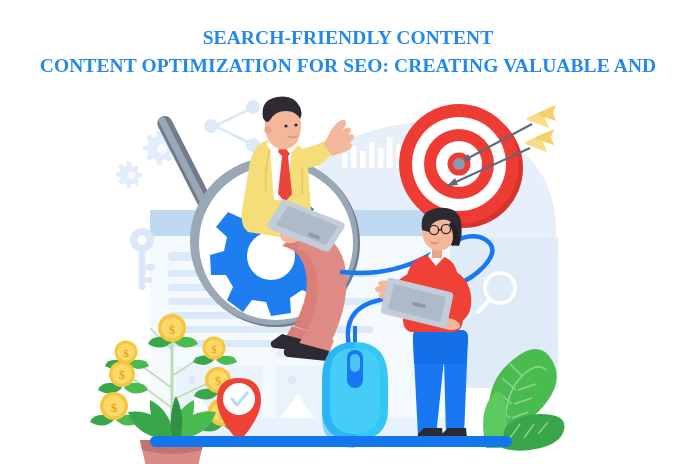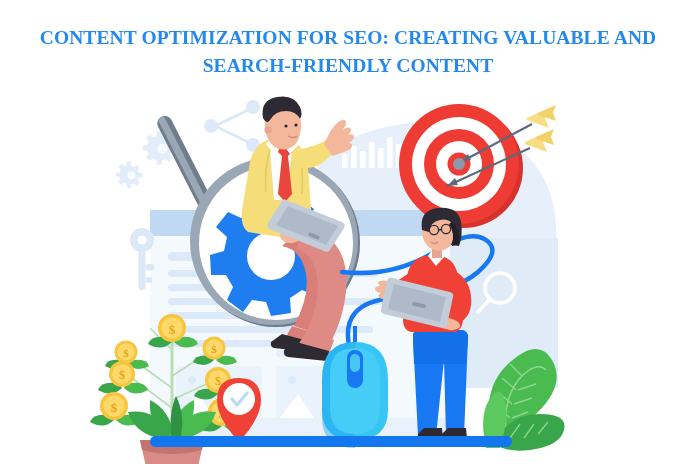--- a/index.html
+++ b/index.html
@@ -26,22 +26,22 @@
   
   #illustration{position:absolute;left:0;top:88px;width:696px;height:376px;}
   #illustration svg{display:block;width:696px;height:376px;}
 </style>
 </head>
 <body>
 
 <div id="page">
 
   <div id="title-block">
+    <span class="line">SEARCH-FRIENDLY CONTENT</span>
     <span class="line">CONTENT OPTIMIZATION FOR SEO: CREATING VALUABLE AND</span>
-    <span class="line">SEARCH-FRIENDLY CONTENT</span>
   </div>
 
   <div id="illustration">
     <svg viewBox="0 0 696 376" xmlns="http://www.w3.org/2000/svg">
       <defs>
         <clipPath id="lensClip">
             <circle cx="276" cy="155" r="77"></circle>
           </clipPath>
         <clipPath id="stageClip">
             <rect x="0" y="0" width="696" height="376"></rect>

